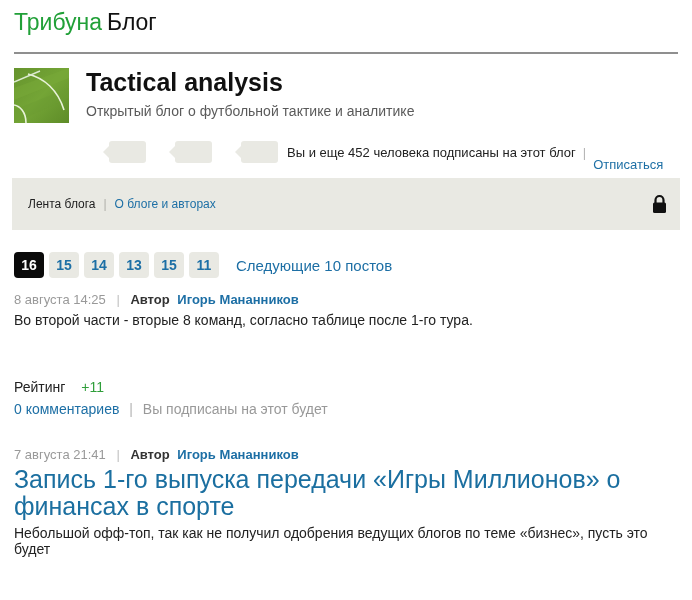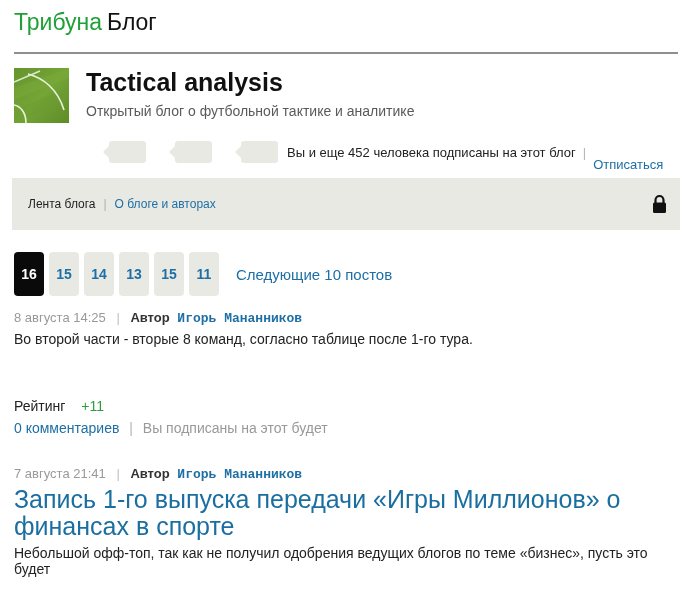--- a/index.html
+++ b/index.html
@@ -47,33 +47,33 @@
     display:flex; align-items:center; padding:0 13px 0 16px; box-sizing:border-box;
     font-size:12px;
   }
   .nav-current { color:#222; }
   .nav-sep { color:#b0b0aa; padding:0 8px; }
   .lock-wrap { margin-left:auto; display:flex; align-items:center; }
 
   
   .pagination { margin-top:22px; display:flex; align-items:center; }
   .page-btn {
-    width:30px; height:44px; border-radius:4px; margin-right:5px;
+    width:30px; height:26px; border-radius:4px; margin-right:5px;
     display:flex; align-items:center; justify-content:center;
     font-size:14px; font-weight:700; cursor:pointer;
   }
   .page-btn.active { background:#0a0a0a; color:#ffffff; }
   .page-btn.inactive { background:#e9e9e3; color:#1d6fa5; }
   .next-link { margin-left:12px; font-size:15px; }
 
   
   .post-meta { margin-top:14px; font-size:13px; color:#999999; }
   .post-meta .meta-sep { color:#c0c0c0; padding:0 7px; }
   .author-prefix { color:#333; font-weight:700; }
-  .author-link { color:#1d6fa5; font-weight:700; text-decoration:none; margin-left:4px;font-family:Liberation Mono, monospace; }
+  .author-link { color:#1d6fa5; font-weight:700; text-decoration:none; margin-left:4px; }
   .post-title {
     display:block; margin-top:4px; max-width:664px;
     font-size:25px; line-height:27px; font-weight:400;
     color:#1b6fa0; text-decoration:none;
   }
   .post-excerpt { margin-top:5px; font-size:14px; color:#222; }
   .post-rating { margin-top:51px; font-size:14px; color:#222; }
   .rating-value { color:#2f9e3a; margin-left:12px; }
   .post-comments { margin-top:6px; font-size:14px; }
   .comments-sep { color:#b5b5b5; padding:0 6px; }

